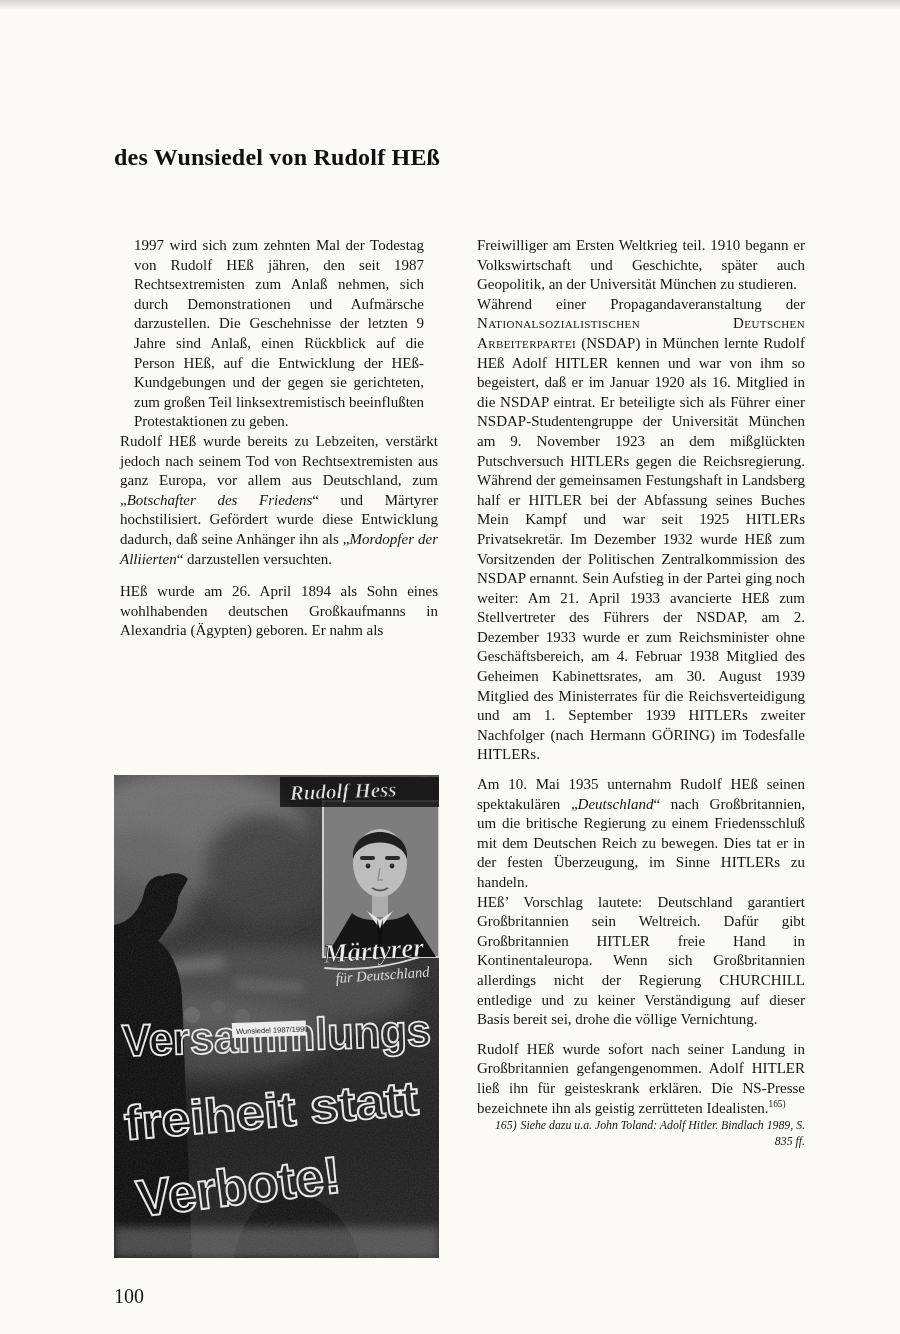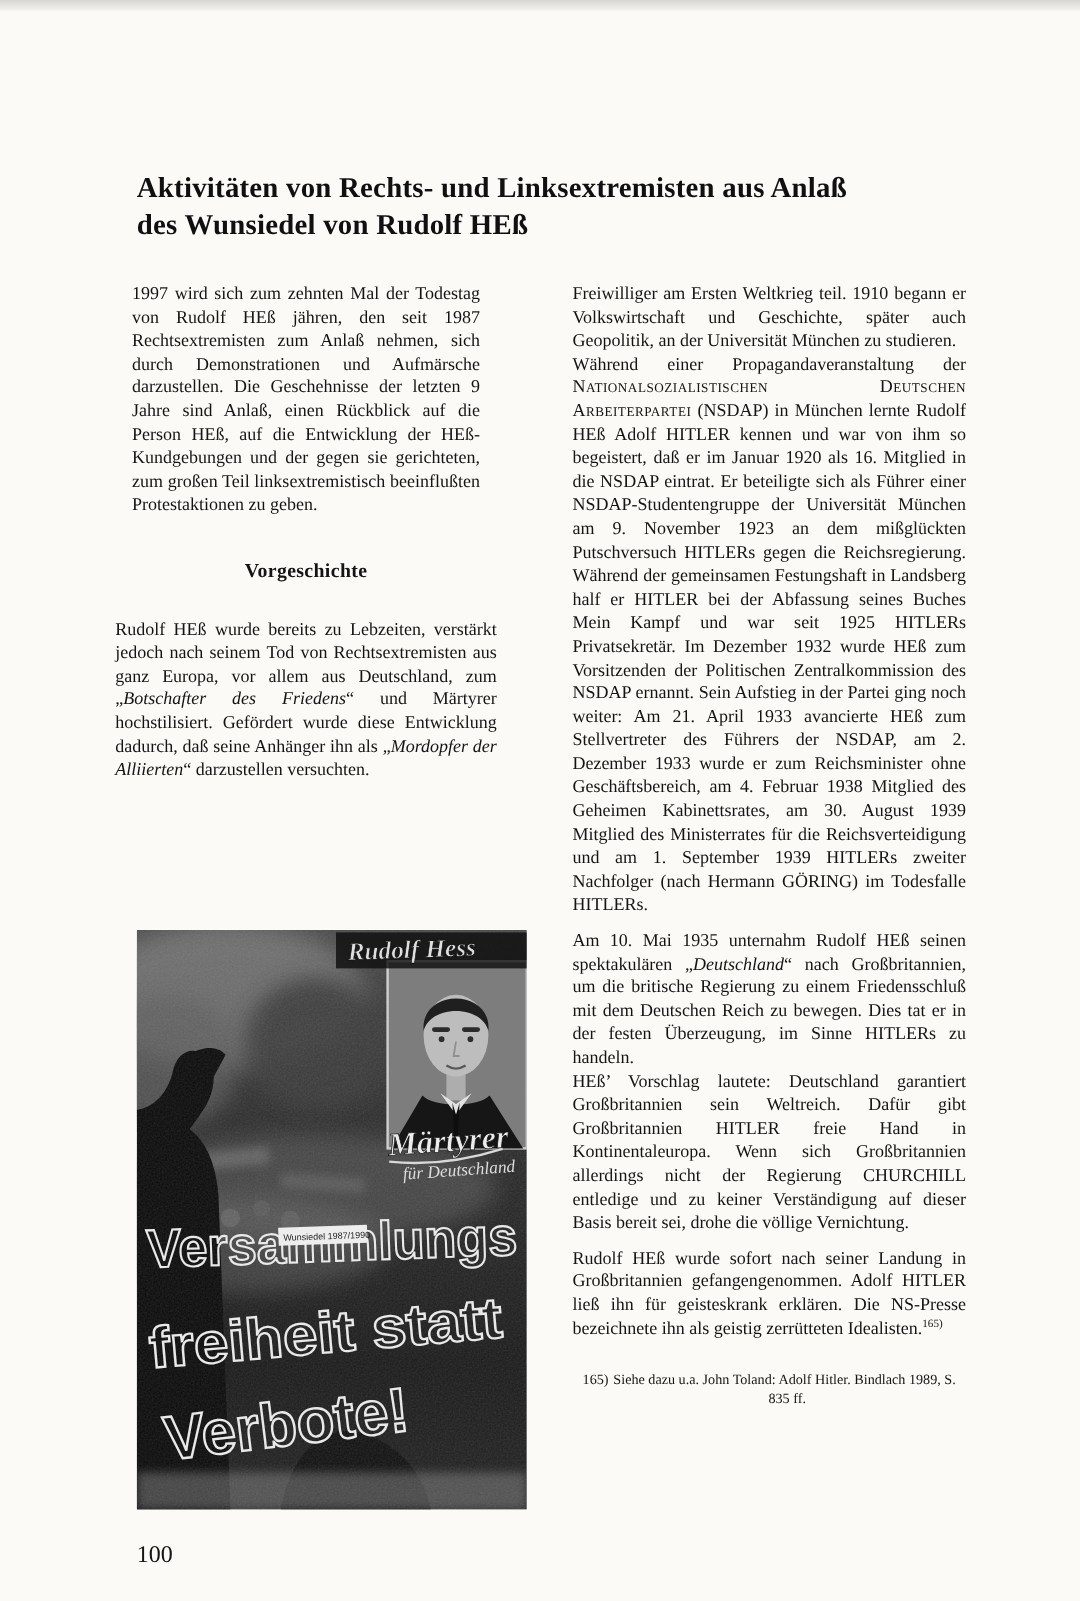--- a/index.html
+++ b/index.html
@@ -20,63 +20,62 @@
     position: absolute; left: 114px; top: 142px; width: 700px;
     font-size: 24px; font-weight: bold; line-height: 31px;
     letter-spacing: 0.2px; color: #101010;
   }
   .title span { display: block; }
   .col {
     position: absolute; text-align: justify;
     font-size: 15px; line-height: 19.6px;
     hyphens: auto; -webkit-hyphens: auto;
   }
-  .col-left  { left: 96px; top: 236px; width: 318px; }
+  .col-left  { left: 120px; top: 236px; width: 318px; }
   .col-right { left: 477px; top: 236px; width: 328px; }
   .col p { margin: 0; }
   .lead { padding: 0 14px; }
   .section-heading {
     text-align: center; font-size: 16.5px; font-weight: bold;
     margin-top: 34px; margin-bottom: 30px; letter-spacing: 0.3px;
   }
   .para-gap { margin-top: 13px !important; }
   .gap-before { margin-top: 10px !important; }
   .seg-i  { font-style: italic; }
   .seg-sc { font-variant: small-caps; letter-spacing: 0.4px; }
   .seg-sup { vertical-align: super; font-size: 0.62em; line-height: 0; }
   .poster {
     position: absolute; left: 114px; top: 775px;
     width: 325px; height: 483px;
   }
   .footnote {
-    margin-top: 24px; font-size: 11.8px; line-height: 15.5px;
-    text-align: center; padding-left: 30px; text-indent: -30px;
+    font-size: 11.8px; line-height: 15.5px;
+    text-align: right; padding-left: 30px; text-indent: -30px; font-style: italic;
   }
   .fn-marker { margin-right: 4px; }
   .page-number {
     position: absolute; left: 114px; top: 1285px;
     font-size: 20px; color: #151515;
   }
 </style>
 </head>
 <body>
 
 <div class="page">
 
   <div class="scan-edge"></div>
 
   <h1 class="title">
-    <span>Aktivitäten von Rechts- und Linksextremisten aus Anlaß</span>
     <span>des Wunsiedel von Rudolf HEß</span>
   </h1>
 
   <div class="col col-left">
     <p class="lead">1997 wird sich zum zehnten Mal der Todestag von Rudolf HEß jähren, den seit 1987 Rechtsextremisten zum Anlaß nehmen, sich durch Demonstrationen und Aufmärsche darzustellen. Die Geschehnisse der letzten 9 Jahre sind Anlaß, einen Rückblick auf die Person HEß, auf die Entwicklung der HEß-Kundgebungen und der gegen sie gerichteten, zum großen Teil linksextremistisch beeinflußten Protestaktionen zu geben.</p>
-    <h2 class="section-heading">Vorgeschichte</h2>
     <p><span>Rudolf HEß wurde bereits zu Lebzeiten, verstärkt jedoch nach seinem Tod von Rechtsextremisten aus ganz Europa, vor allem aus Deutschland, zum „</span><span class="seg-i">Botschafter des Friedens</span><span>“ und Märtyrer hochstilisiert. Gefördert wurde diese Entwicklung dadurch, daß seine Anhänger ihn als „</span><span class="seg-i">Mordopfer der Alliierten</span><span>“ darzustellen versuchten.</span></p>
+    <p class="para-gap"><span>HEß wurde am 26. April 1894 als Sohn eines wohlhabenden deutschen Großkaufmanns in Alexandria (Ägypten) geboren. Er nahm als</span></p>
   </div>
 
   <div class="col col-right">
     <p><span>Freiwilliger am Ersten Weltkrieg teil. 1910 begann er Volkswirtschaft und Geschichte, später auch Geopolitik, an der Universität München zu studieren.</span></p>
     <p><span>Während einer Propagandaveranstaltung der </span><span class="seg-sc">Nationalsozialistischen Deutschen Arbeiterpartei</span><span> (NSDAP) in München lernte Rudolf HEß Adolf HITLER kennen und war von ihm so begeistert, daß er im Januar 1920 als 16. Mitglied in die NSDAP eintrat. Er beteiligte sich als Führer einer NSDAP-Studentengruppe der Universität München am 9. November 1923 an dem mißglückten Putschversuch HITLERs gegen die Reichsregierung. Während der gemeinsamen Festungshaft in Landsberg half er HITLER bei der Abfassung seines Buches Mein Kampf und war seit 1925 HITLERs Privatsekretär. Im Dezember 1932 wurde HEß zum Vorsitzenden der Politischen Zentralkommission des NSDAP ernannt. Sein Aufstieg in der Partei ging noch weiter: Am 21. April 1933 avancierte HEß zum Stellvertreter des Führers der NSDAP, am 2. Dezember 1933 wurde er zum Reichsminister ohne Geschäftsbereich, am 4. Februar 1938 Mitglied des Geheimen Kabinettsrates, am 30. August 1939 Mitglied des Ministerrates für die Reichsverteidigung und am 1. September 1939 HITLERs zweiter Nachfolger (nach Hermann GÖRING) im Todesfalle HITLERs.</span></p>
     <p class="gap-before"><span>Am 10. Mai 1935 unternahm Rudolf HEß seinen spektakulären „</span><span class="seg-i">Deutschland</span><span>“ nach Großbritannien, um die britische Regierung zu einem Friedensschluß mit dem Deutschen Reich zu bewegen. Dies tat er in der festen Überzeugung, im Sinne HITLERs zu handeln.</span></p>
     <p><span>HEß’ Vorschlag lautete: Deutschland garantiert Großbritannien sein Weltreich. Dafür gibt Großbritannien HITLER freie Hand in Kontinentaleuropa. Wenn sich Großbritannien allerdings nicht der Regierung CHURCHILL entledige und zu keiner Verständigung auf dieser Basis bereit sei, drohe die völlige Vernichtung.</span></p>
     <p class="gap-before"><span>Rudolf HEß wurde sofort nach seiner Landung in Großbritannien gefangengenommen. Adolf HITLER ließ ihn für geisteskrank erklären. Die NS-Presse bezeichnete ihn als geistig zerrütteten Idealisten.</span><span class="seg-sup">165)</span></p>
     <div class="footnote">
       <span class="fn-marker">165)</span><span>Siehe dazu u.a. John Toland: Adolf Hitler. Bindlach 1989, S. 835 ff.</span>

